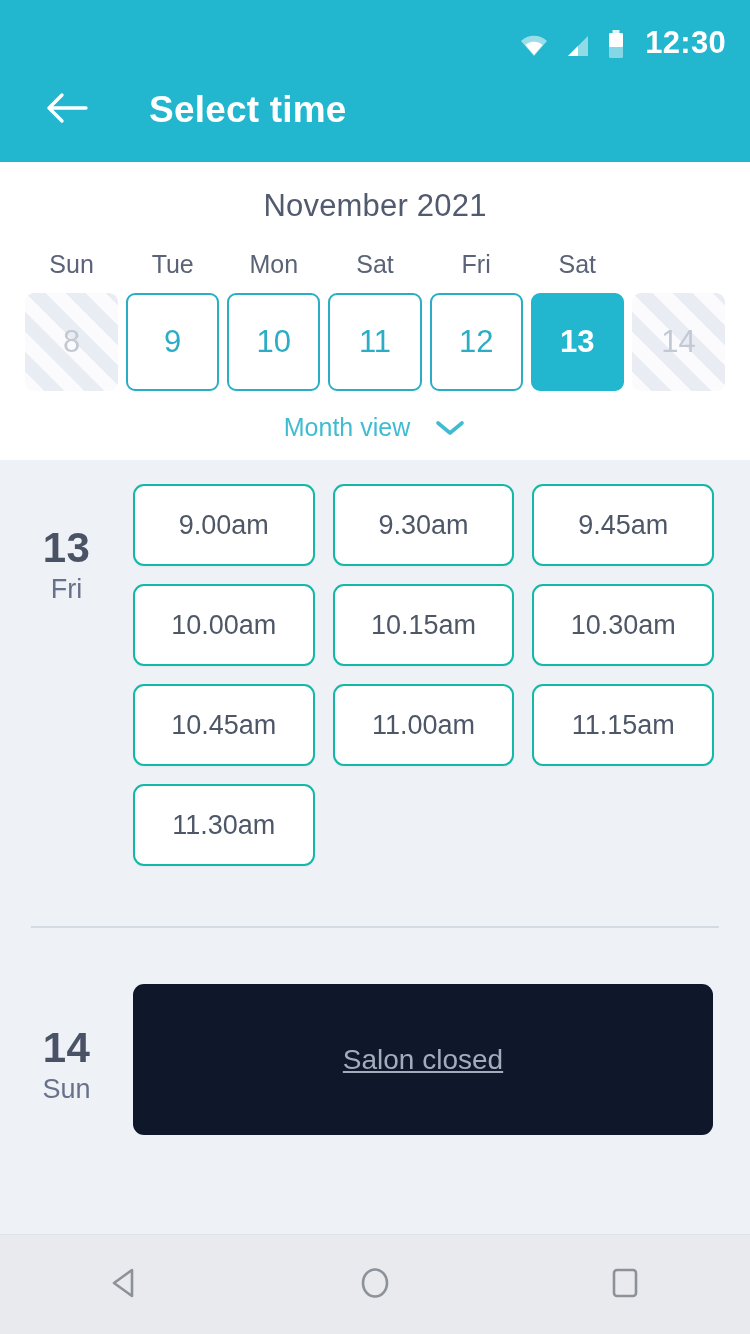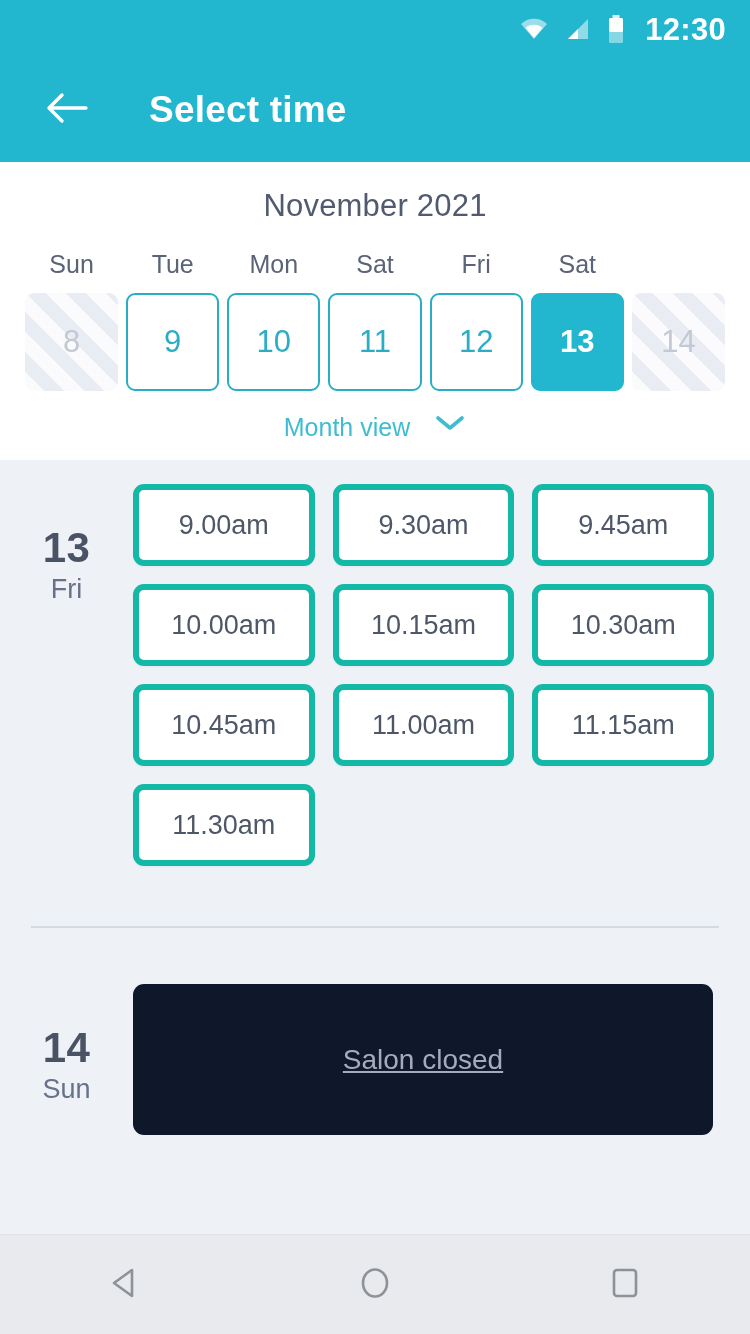--- a/index.html
+++ b/index.html
@@ -18,21 +18,21 @@
     height: 1334px;
     background: #eef1f6;
     overflow: hidden;
   }
 
   
   .statusbar {
     height: 58px;
     background: #22b6cf;
     display: flex;
-    align-items: center;
+    align-items: flex-end;
     justify-content: flex-end;
     padding: 0 24px 0 0;
     gap: 16px;
   }
   .status-icon { display: flex; align-items: center; }
   .status-clock {
     color: #ffffff;
     font-size: 31px;
     font-weight: bold;
     letter-spacing: 0.3px;
@@ -115,21 +115,21 @@
       45deg,
       rgba(255,255,255,0.75) 0px,
       rgba(255,255,255,0.75) 14px,
       rgba(232,236,243,0.9) 14px,
       rgba(232,236,243,0.9) 28px
     );
     border-radius: 9px;
   }
   .monthview-row {
     display: flex;
-    align-items: flex-start;
+    align-items: flex-end;
     justify-content: center;
     margin-top: 22px;
     gap: 24px;
     cursor: pointer;
   }
   .monthview-label {
     color: #3fbcd2;
     font-size: 25px;
   }
 
@@ -163,21 +163,21 @@
   .slot-grid {
     flex: 1;
     display: grid;
     grid-template-columns: repeat(3, 1fr);
     gap: 18px 18px;
     padding-right: 14px;
   }
   .slot {
     height: 82px;
     background: #ffffff;
-    border: 6px solid #14b8a6;
+    border: 2px solid #14b8a6;
     border-radius: 11px;
     display: flex;
     align-items: center;
     justify-content: center;
     font-size: 27px;
     color: #4e5767;
     box-shadow: 0 1px 2px rgba(120,130,150,0.07);
     cursor: pointer;
   }
   .slot.empty {

